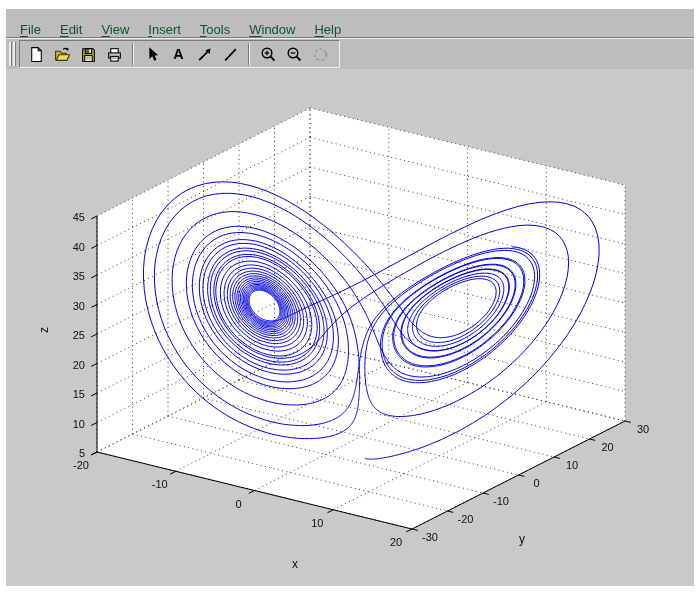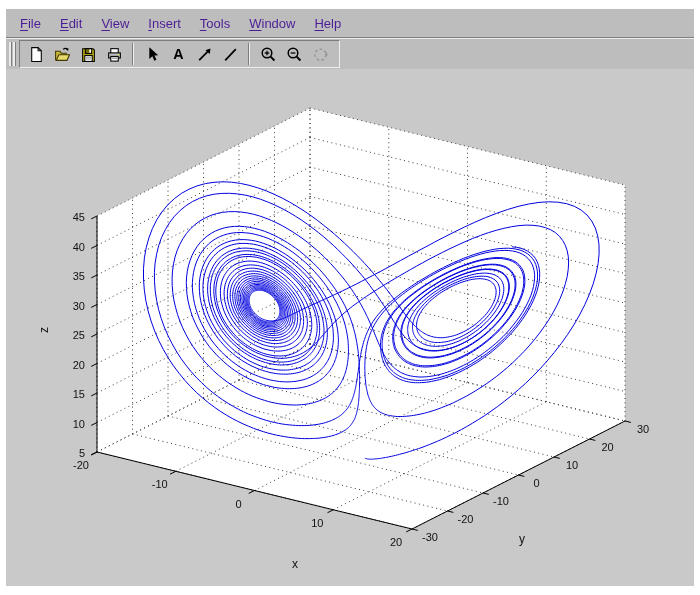--- a/index.html
+++ b/index.html
@@ -1,21 +1,21 @@
 <!DOCTYPE html>
 <html><head>
 <meta charset="utf-8">
 <style>
   html,body{margin:0;padding:0;background:#ffffff;width:700px;height:595px;overflow:hidden;
     font-family:"Liberation Sans","DejaVu Sans",sans-serif;}
   .window{position:absolute;left:6px;top:9px;width:688px;height:577px;background:#c9c9c9;}
   
   .menubar{position:absolute;left:0;top:0;right:0;height:28px;background:#bdbdbd;
-    box-shadow:0 1px 0 #7f7f7f,0 2px 0 #ececec;display:flex;align-items:center;
-    padding-left:14px;box-sizing:border-box;font-size:13px;color:#4c1d95;}
+    box-shadow:0 1px 0 #7f7f7f,0 2px 0 #ececec;display:flex;align-items:flex-end;
+    padding-left:14px;box-sizing:border-box;font-size:13px;color:#14532d;}
   .menu-item{margin-right:19px;cursor:default;white-space:nowrap;}
   .mn{text-decoration:underline;text-underline-offset:2px;}
   
   .toolbar{position:absolute;left:0;top:30px;right:0;height:30px;background:#bdbdbd;
     box-shadow:0 1px 0 #7f7f7f,0 2px 0 #ececec;display:flex;align-items:center;
     padding-left:2px;box-sizing:border-box;}
   .grip{display:flex;height:24px;margin:0 2px 0 1px;}
   .grip i{display:block;width:2px;height:24px;background:#ececec;border-right:1px solid #7c7c7c;margin-right:1px;}
   .tool-panel{display:flex;align-items:center;height:28px;padding:0 6px 0 3px;box-sizing:border-box;
     border:1px solid;border-color:#7c7c7c #f0f0f0 #f0f0f0 #7c7c7c;background:#bdbdbd;}

